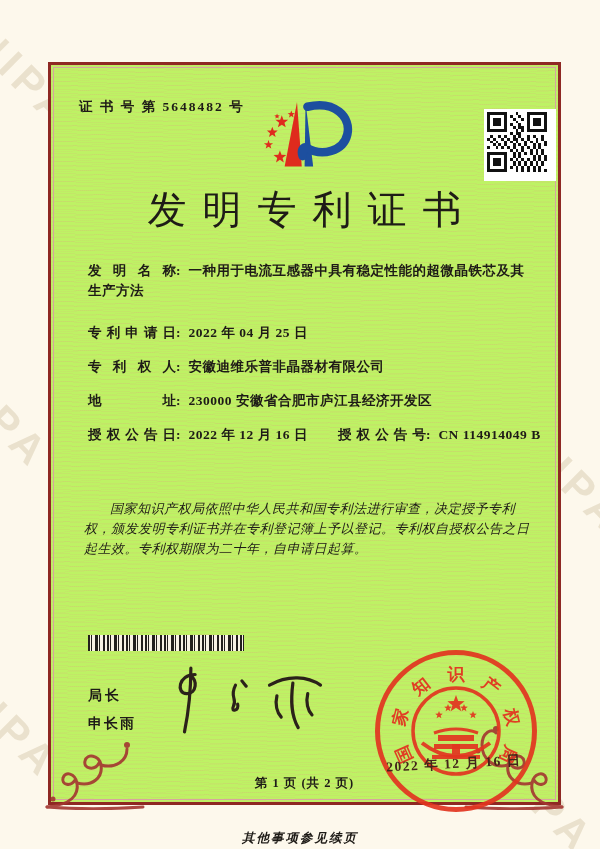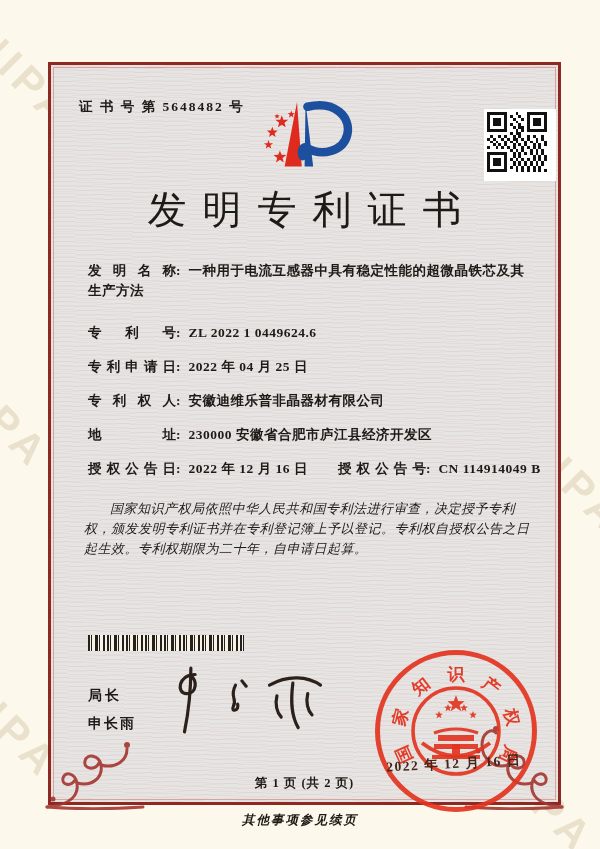--- a/index.html
+++ b/index.html
@@ -16,21 +16,21 @@
     font-family:"Liberation Sans","DejaVu Sans",sans-serif;
     font-weight:700;font-size:42px;letter-spacing:7px;
     color:rgba(198,178,142,0.33);
     transform:rotate(45deg);transform-origin:left top;
     user-select:none;white-space:nowrap;
   }
   
   .frame{
     position:absolute;left:48px;top:62px;width:507px;height:737px;
     border:3px solid #8e2823;z-index:1;
-    background:#e5e5e5;
+    background:#bef264;
   }
   .frame-bg{
     position:absolute;inset:0;
     background-image:
       repeating-linear-gradient(2deg, rgba(224,158,128,0.14) 0 1px, rgba(0,0,0,0) 1px 4px),
       repeating-linear-gradient(-3deg, rgba(224,158,128,0.10) 0 1px, rgba(0,0,0,0) 1px 5px);
   }
   .frame-line2{
     position:absolute;inset:2px;border:1px solid #d8a59e;pointer-events:none;z-index:1;
   }
@@ -107,21 +107,21 @@
   
   .flourish{position:absolute;z-index:3;pointer-events:none;}
   .flourish.bl{left:-8px;bottom:-8px;}
   .flourish.br{right:-8px;bottom:-8px;transform:scaleX(-1);}
   
   .page-indicator{
     position:absolute;left:0;top:710px;width:100%;
     text-align:center;font-size:12.5px;font-weight:600;letter-spacing:1px;
   }
   .footer-note{
-    position:absolute;left:0;top:812px;width:100%;z-index:1;
+    position:absolute;left:0;top:830px;width:100%;z-index:1;
     text-align:center;font-size:12.5px;font-style:italic;font-weight:600;letter-spacing:2px;
   }
 </style>
 </head>
 <body>
 
 <div class="page">
 
   <span class="wm" style="left:-30px;top:-10px;">CNIPA</span>
   <span class="wm" style="left:215px;top:55px;">CNIPA</span>
@@ -275,23 +275,20 @@
           </svg>
       </div>
 
       <div class="title">发明专利证书</div>
 
       <div class="fields">
         <div class="field-row first">
           <span class="flabel">发明名称</span><span class="fcolon">:</span><span class="fvalue">一种用于电流互感器中具有稳定性能的超微晶铁芯及其生产方法</span>
         </div>
         <div class="field-row">
-          <span class="flabel">专利号</span><span class="fcolon">:</span><span class="fvalue">ZL 2022 1 0449624.6</span>
-        </div>
-        <div class="field-row">
           <span class="flabel">专利申请日</span><span class="fcolon">:</span><span class="fvalue">2022 年 04 月 25 日</span>
         </div>
         <div class="field-row">
           <span class="flabel">专利权人</span><span class="fcolon">:</span><span class="fvalue">安徽迪维乐普非晶器材有限公司</span>
         </div>
         <div class="field-row">
           <span class="flabel">地址</span><span class="fcolon">:</span><span class="fvalue">230000 安徽省合肥市庐江县经济开发区</span>
         </div>
         <div class="field-row">
           <span class="flabel">授权公告日</span><span class="fcolon">:</span><span class="fvalue">2022 年 12 月 16 日</span><span class="flabel second">授权公告号</span><span class="fcolon">:</span><span class="fvalue">CN 114914049 B</span>

